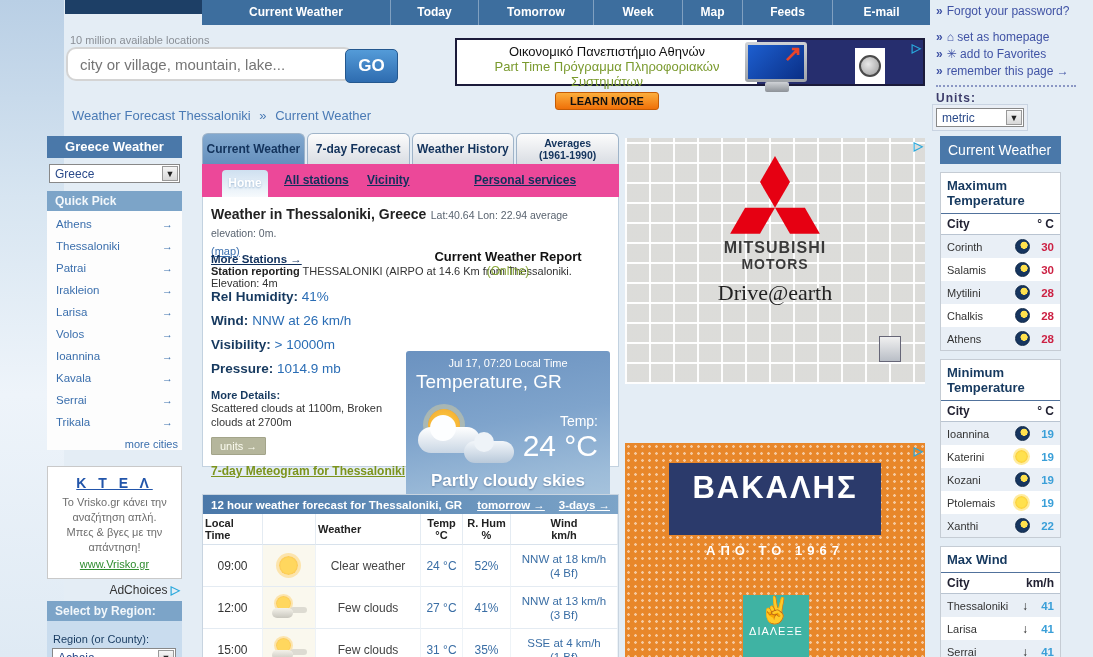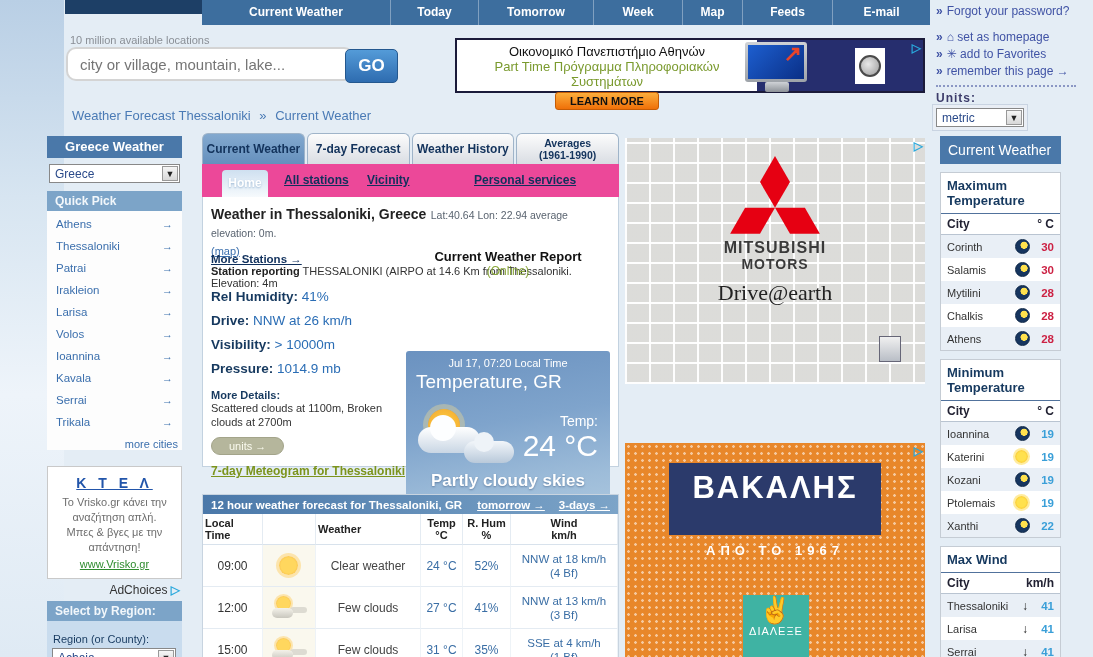--- a/index.html
+++ b/index.html
@@ -26,21 +26,21 @@
   .sel { position:relative; background:#fff; border:1px solid #888; height:19px; font-size:12px; color:#2a4a8a; padding:2px 20px 0 5px; cursor:pointer; }
   .sel .sel-btn { position:absolute; right:1px; top:1px; width:16px; height:15px; background:linear-gradient(#f5f5f5,#d8d8d8); border:1px solid #999; font-size:9px; line-height:14px; text-align:center; color:#222; }
   .units-sel { width:88px; margin-top:3px; box-shadow:0 0 0 3px #e9eef5, 0 0 0 4px #c9d4e2; }
 
   
   .search-hint { position:absolute; left:70px; top:34px; font-size:11px; color:#8a8f96; }
   .search-input { position:absolute; left:66px; top:47px; width:288px; height:34px; border:2px solid #d4d4d4; border-radius:10px; background:#fff; font-size:15px; color:#aaa; padding:0 12px; font-family:"Liberation Sans",sans-serif; }
   .go-btn { position:absolute; left:345px; top:49px; width:53px; height:34px; background:linear-gradient(#549bd8,#2e6cb0); border:1px solid #24588f; border-radius:5px; color:#fff; font-weight:bold; font-size:17px; text-align:center; line-height:32px; cursor:pointer; }
 
   
-  .banner { position:absolute; left:455px; top:38px; width:470px; height:55px; background:#fff; border:2px solid #1b1b3a; display:flex; }
+  .banner { position:absolute; left:455px; top:38px; width:470px; height:48px; background:#fff; border:2px solid #1b1b3a; display:flex; }
   .banner-left { width:300px; text-align:center; padding-top:4px; }
   .banner-t1 { font-size:13px; color:#111; }
   .banner-t2 { font-size:13px; color:#7a9a2e; }
   .learn-btn { display:inline-block; margin-top:3px; background:linear-gradient(#fcae3c,#ef7008); border:1px solid #c55c05; border-radius:3px; color:#101010; font-weight:bold; font-size:11px; padding:2px 14px; cursor:pointer; }
   .banner-right { position:relative; flex:1; background:#262e6e; }
   .monitor { position:absolute; left:-12px; top:2px; width:62px; height:40px; background:linear-gradient(#cfd2d6,#9ea3a9); border-radius:3px; padding:3px; }
   .monitor .scr { width:100%; height:100%; background:linear-gradient(135deg,#1d5fd0,#0a2f86); position:relative; overflow:hidden; }
   .monitor .scr::after { content:"↗"; position:absolute; right:2px; top:-4px; color:#e8442a; font-size:22px; font-weight:bold; }
   .monitor-foot { position:absolute; left:8px; top:42px; width:24px; height:10px; background:linear-gradient(#cfd2d6,#8d9298); border-radius:2px; }
   .emblem { position:absolute; left:98px; top:8px; width:30px; height:36px; background:#fff; display:flex; align-items:center; justify-content:center; }
@@ -93,21 +93,21 @@
   .more-stations { position:absolute; left:8px; top:56px; font-size:11.5px; font-weight:bold; color:#10305c; text-decoration:underline; cursor:pointer; }
   .report-title { position:absolute; left:200px; top:52px; width:210px; text-align:center; font-size:13px; font-weight:bold; color:#111; }
   .report-status { position:absolute; left:200px; top:67px; width:210px; text-align:center; font-size:12px; color:#8aa83a; }
 
   .info { position:absolute; left:8px; top:88px; width:196px; }
   .info-row { font-size:13.5px; line-height:24px; }
   .info-label { font-weight:bold; color:#16395f; }
   .info-value { color:#2a6db5; }
   .details-label { font-size:11px; font-weight:bold; color:#16395f; margin-top:8px; }
   .details-text { font-size:11px; color:#333; line-height:14px; }
-  .units-pill { display:inline-block; margin-top:8px; background:#b5b69c; border:1px solid #a3a48a; border-radius:9px; color:#fbfbef; font-size:11px; padding:2px 17px; cursor:pointer; }
+  .units-pill { display:inline-block; margin-top:8px; background:#b5b69c; border:1px solid #a3a48a; border-radius:1px; color:#fbfbef; font-size:11px; padding:2px 8px; cursor:pointer; }
   .meteogram { display:block; margin-top:9px; font-size:12px; font-weight:bold; color:#7c941c; text-decoration:underline; cursor:pointer; }
 
   .card { position:absolute; left:203px; top:154px; width:204px; height:158px; border-radius:3px;
           background:linear-gradient(170deg,#6b92c0 0%,#7fa4cc 45%,#9dbcd9 80%,#aac6de 100%); color:#fff; }
   .card-date { text-align:center; font-size:11px; padding-top:6px; }
   .card-loc { font-size:19px; padding:2px 0 0 10px; }
   .card-templabel { position:absolute; right:12px; top:62px; font-size:14px; }
   .card-temp { position:absolute; right:12px; top:78px; font-size:30px; }
   .card-cond { position:absolute; left:0; right:0; top:120px; text-align:center; font-size:17px; font-weight:bold; text-shadow:0 1px 2px rgba(60,90,130,.6); }
   .card-sun { position:absolute; left:22px; top:58px; width:32px; height:32px; border-radius:50%; background:radial-gradient(circle,#ffd344,#f2a52e); box-shadow:0 0 0 5px rgba(255,225,140,.35); }
@@ -325,21 +325,21 @@
       <span class="loc-title">Weather in Thessaloniki, Greece</span>
       <span class="loc-coords">Lat:40.64 Lon: 22.94 average elevation: 0m.</span>
       <div><span class="map-link">(map)</span></div>
       <div class="station-line"><span class="station-label">Station reporting</span><span> THESSALONIKI (AIRPO at 14.6 Km from Thessaloniki. Elevation: 4m</span></div>
       <div class="more-stations">More Stations →</div>
       <div class="report-title">Current Weather Report</div>
       <div class="report-status">(Online)</div>
 
       <div class="info">
         <div class="info-row"><span class="info-label">Rel Humidity:</span> <span class="info-value">41%</span></div>
-        <div class="info-row"><span class="info-label">Drive:</span> <span class="info-value">NNW at 26 km/h</span></div>
+        <div class="info-row"><span class="info-label">Wind:</span> <span class="info-value">NNW at 26 km/h</span></div>
         <div class="info-row"><span class="info-label">Visibility:</span> <span class="info-value">&gt; 10000m</span></div>
         <div class="info-row"><span class="info-label">Pressure:</span> <span class="info-value">1014.9 mb</span></div>
         <div class="details-label">More Details:</div>
         <div class="details-text">Scattered clouds at 1100m, Broken clouds at 2700m</div>
         <div class="units-pill">units →</div>
         <span class="meteogram">7-day Meteogram for Thessaloniki</span>
       </div>
 
       <div class="card">
         <div class="card-date">Jul 17, 07:20 Local Time</div>

